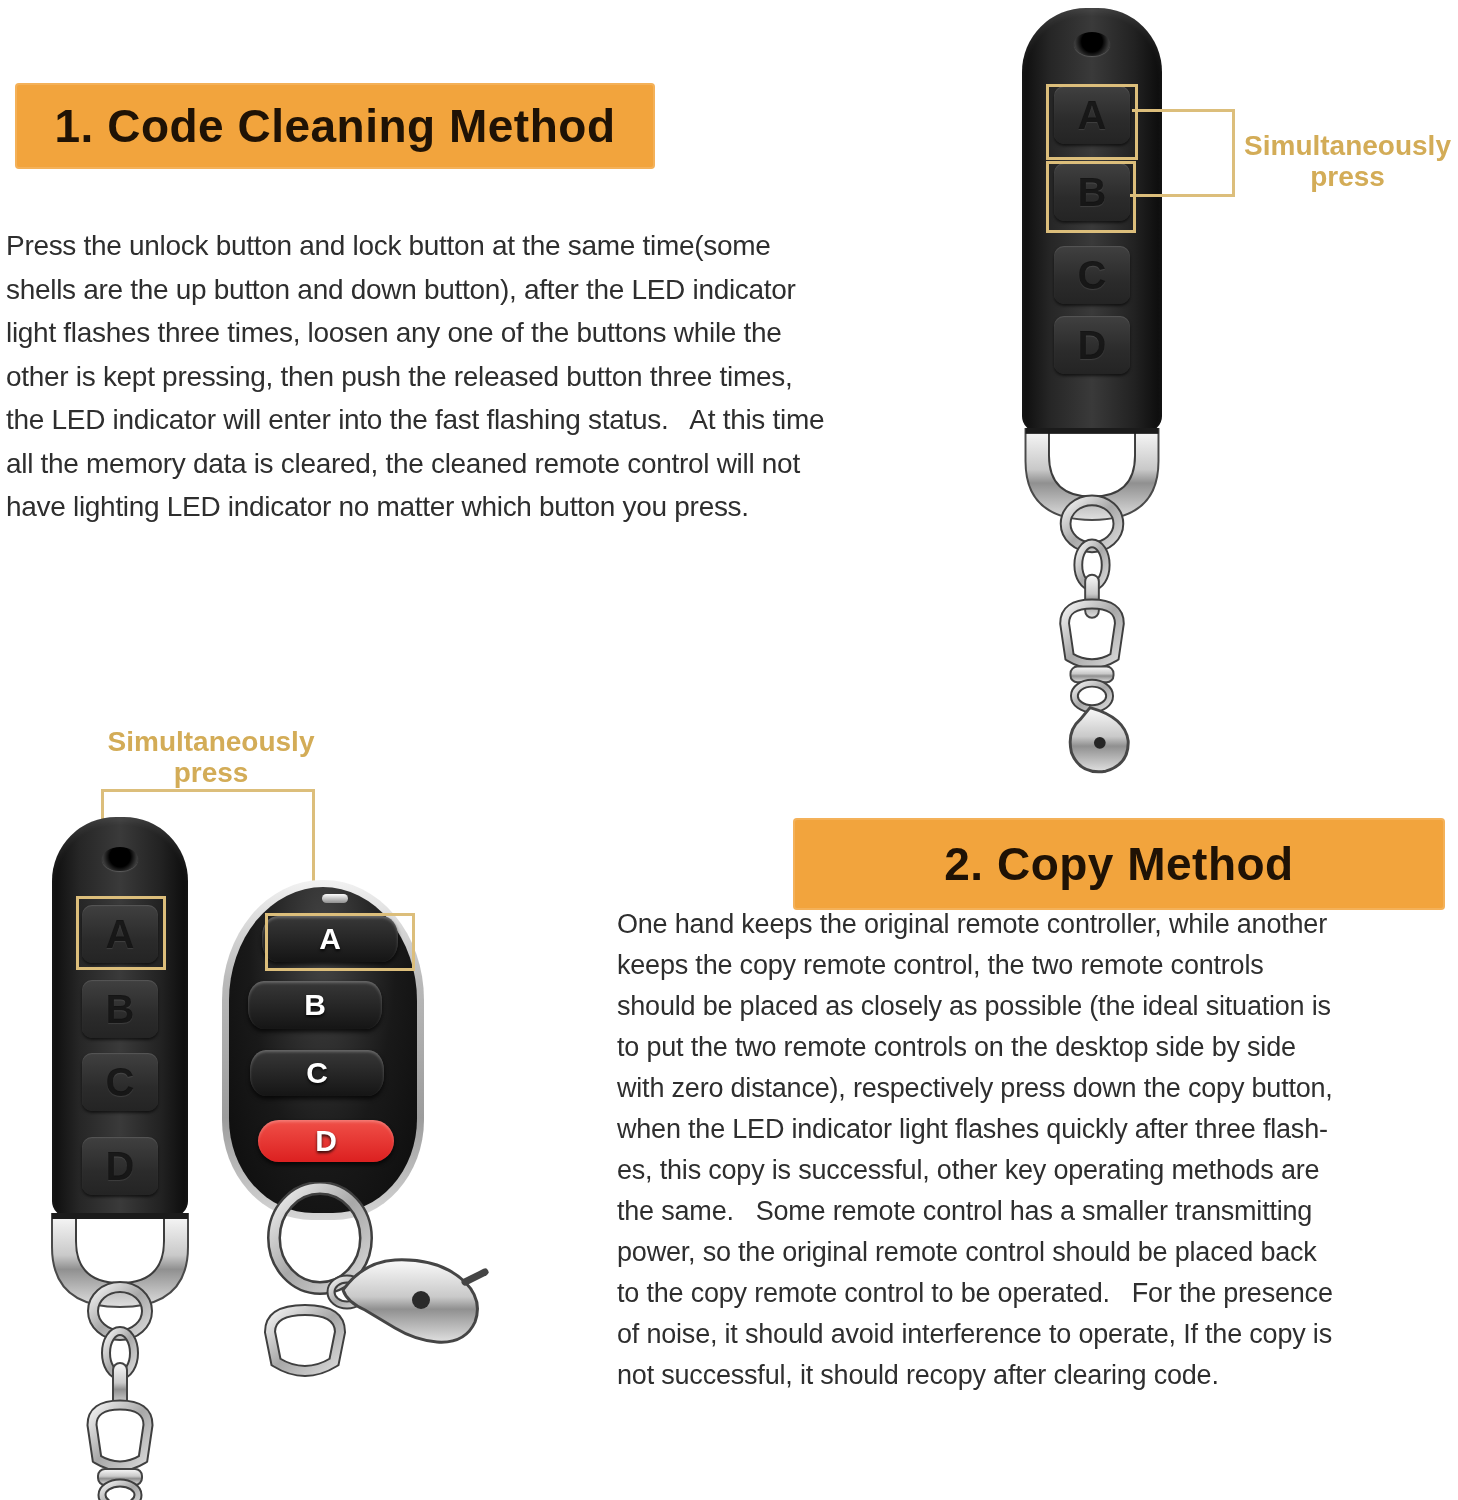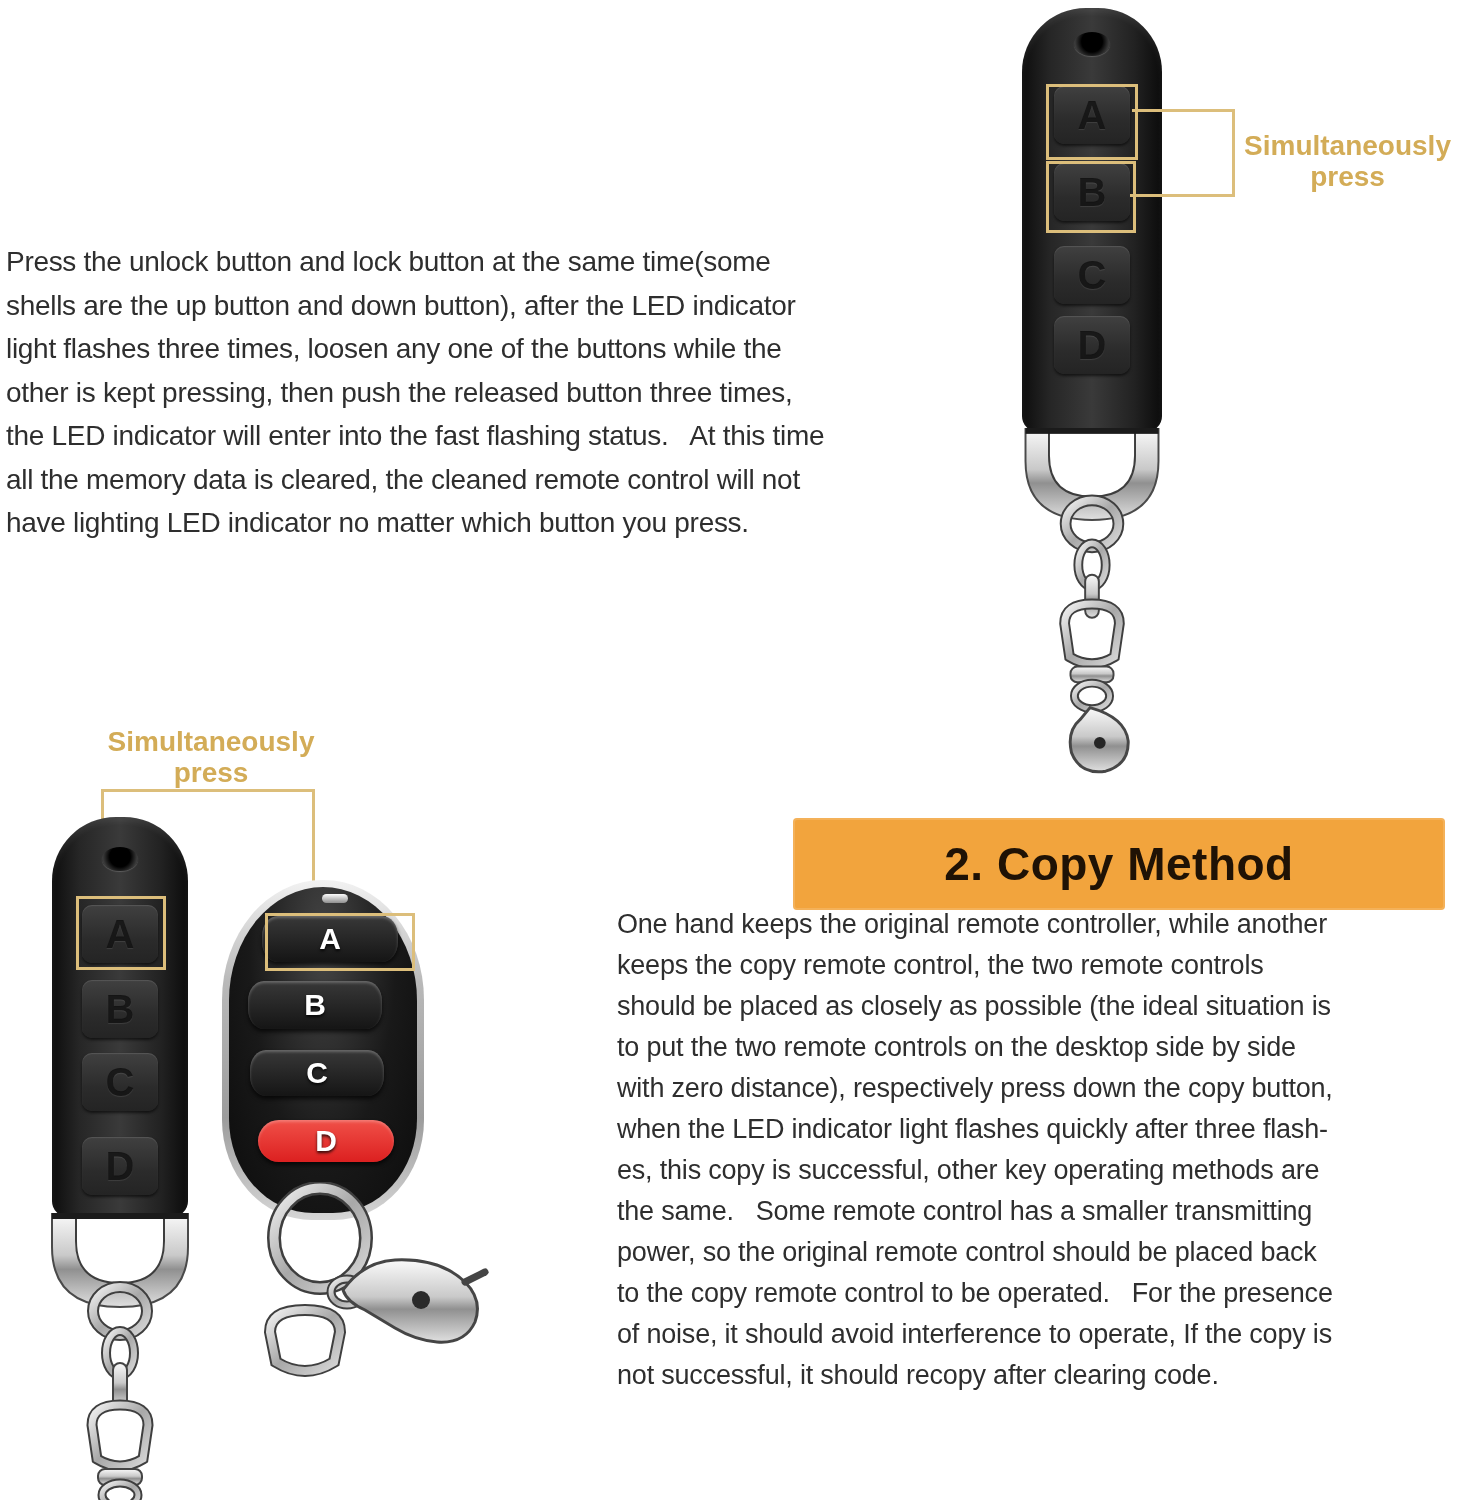--- a/index.html
+++ b/index.html
@@ -9,21 +9,21 @@
   
   .banner{position:absolute;background:#F2A43D;border-radius:4px;
           display:flex;align-items:center;justify-content:center;
           box-shadow:inset 0 0 0 2px rgba(255,255,255,.15);}
   .banner span{font-weight:700;font-size:46px;color:#1F1205;letter-spacing:.5px;}
   #banner1{left:15px;top:83px;width:640px;height:86px;}
   #banner2{left:793px;top:782px;width:652px;height:92px;margin-top:36px;}
 
   
   .para{position:absolute;margin:0;white-space:pre-wrap;color:#2E2E2E;}
-  #para1{left:6px;top:224px;width:1000px;font-size:28px;line-height:43.5px;letter-spacing:-0.3px;margin-top:16px;}
+  #para1{left:6px;top:224px;width:1000px;font-size:28px;line-height:43.5px;letter-spacing:-0.3px;}
   #para2{left:617px;top:904px;width:870px;font-size:27px;line-height:41px;letter-spacing:-0.2px;}
 
   
   .gold-label{position:absolute;white-space:pre-line;text-align:center;color:#D3AC57;
               font-weight:700;font-size:28px;line-height:31px;}
   #label-tr{left:1235px;top:130px;width:225px;}
   #label-ml{left:100px;top:726px;width:222px;}
   .gbox{position:absolute;border:3px solid #DCBE7B;background:transparent;}
   #gbox-tr-a{left:1046px;top:84px;width:86px;height:70px;}
   #gbox-tr-b{left:1046px;top:161px;width:84px;height:66px;}
@@ -94,20 +94,23 @@
           <stop offset="1" stop-color="#e0e0e0"></stop>
       </linearGradient>
       <linearGradient id="silvStroke" x1="0" y1="0" x2="1" y2="1">
         <stop offset="0" stop-color="#f2f2f2"></stop>
           <stop offset="0.5" stop-color="#a8a8a8"></stop>
         <stop offset="1" stop-color="#d9d9d9"></stop>
       </linearGradient>
     </defs>
   </svg>
 
+  <div class="banner" id="banner1">
+    <span>1. Code Cleaning Method</span>
+  </div>
   <p class="para" id="para1">Press the unlock button and lock button at the same time(some
 shells are the up button and down button), after the LED indicator
 light flashes three times, loosen any one of the buttons while the
 other is kept pressing, then push the released button three times,
 the LED indicator will enter into the fast flashing status.   At this time
 all the memory data is cleared, the cleaned remote control will not
 have lighting LED indicator no matter which button you press.</p>
 
   <div class="remote-slim" id="remote-tr">
     <div class="slim-hole" style="top:24px"></div>

